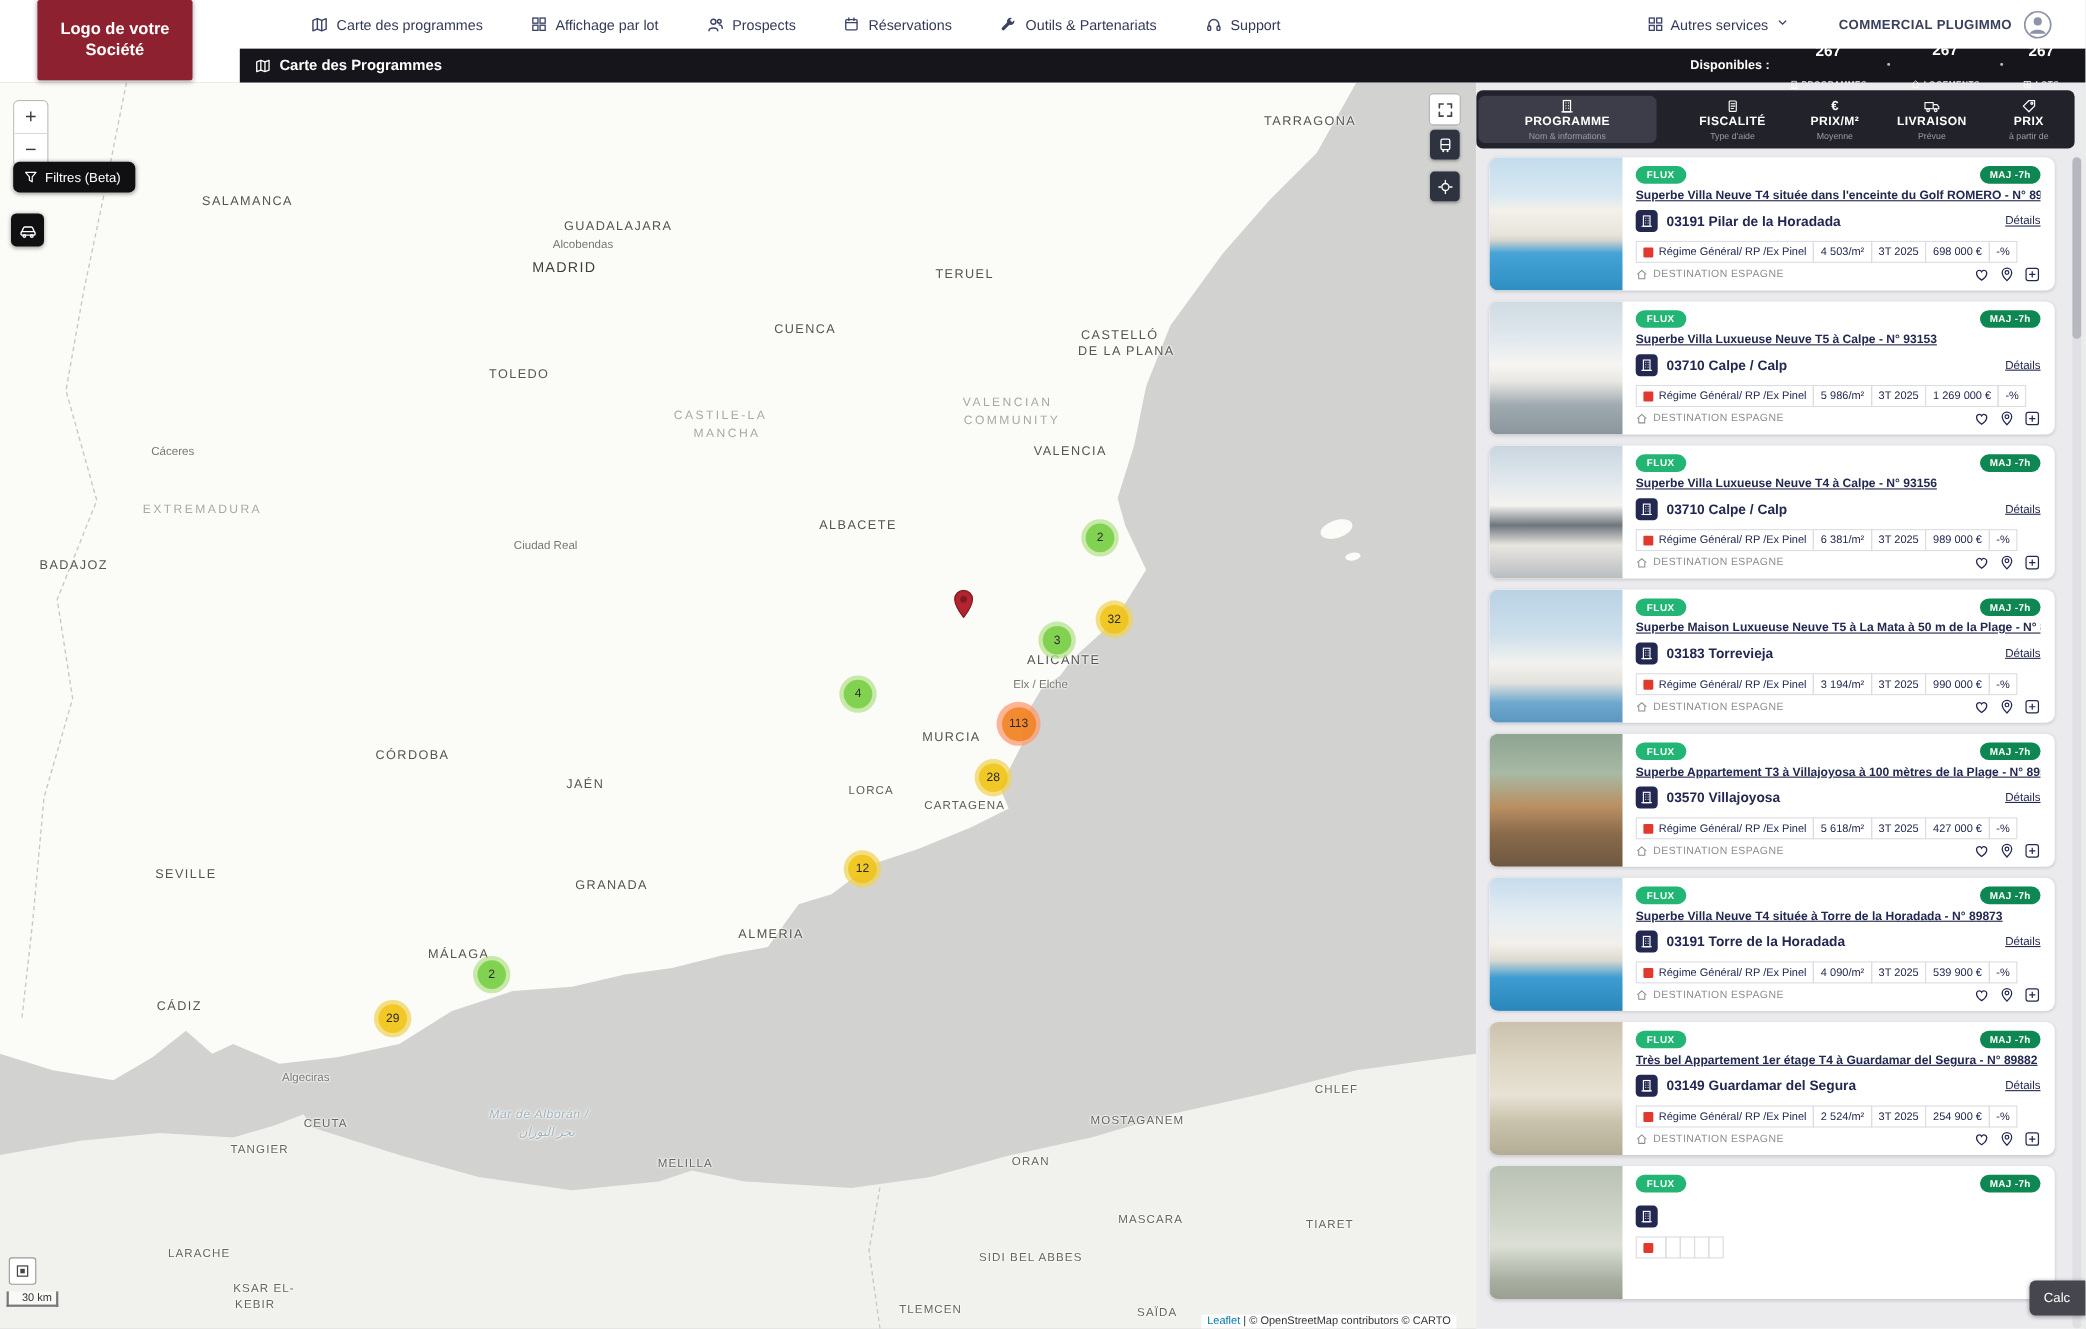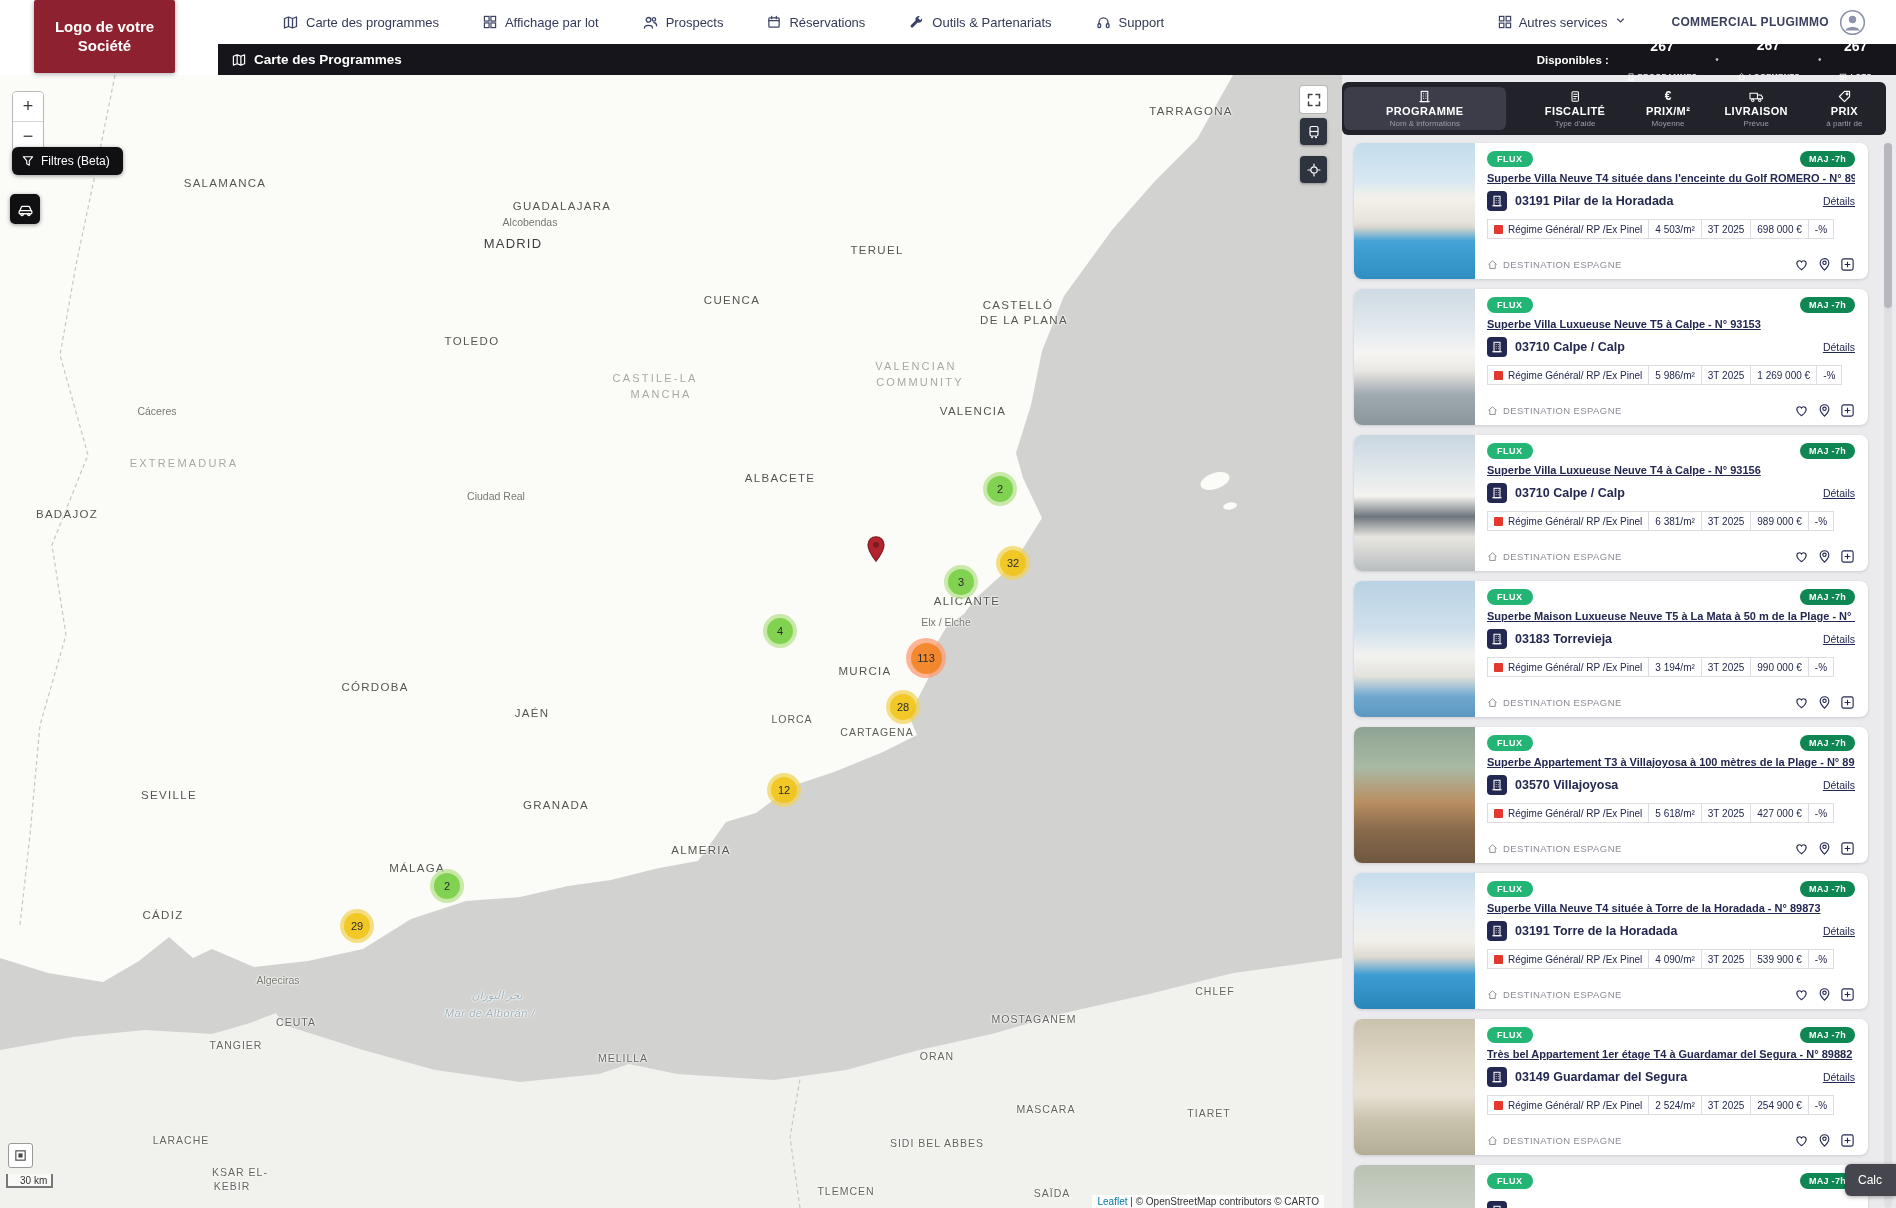--- a/index.html
+++ b/index.html
@@ -115,21 +115,21 @@
   .sort-col.c1{flex:1.65;}
   .sort-col.c2{flex:1.05;padding-left:16px;}
   .sort-col.c3{flex:.85;}
   .sort-col.c4{flex:.95;}
   .sort-col.c5{flex:.85;}
   .sort-col.active{background:#3d3d49;border-radius:6px;margin:5px 2px;}
 
   #card-list{position:absolute;top:68px;left:12px;width:514px;display:flex;
     flex-direction:column;gap:10px;}
   .card{background:#fff;border-radius:8px;box-shadow:0 1px 3px rgba(30,30,50,.16);
-    display:flex;height:136px;flex:none;overflow:hidden;cursor:pointer;}
+    display:flex;height:121px;flex:none;overflow:hidden;cursor:pointer;}
   .card-photo{width:121px;flex:none;background:#ccd;}
   .card:nth-child(1) .card-photo{background:linear-gradient(180deg,#c3dcec 0%,#d8e8f2 28%,#f3f1ea 40%,#e7e4db 58%,#d9d6cd 62%,#45a3d6 72%,#2e8ec2 100%);}
   .card:nth-child(2) .card-photo{background:linear-gradient(180deg,#cfdae2 0%,#e3eaef 30%,#f6f5f2 48%,#e9e7e2 60%,#9fa9b0 78%,#8b959c 100%);}
   .card:nth-child(3) .card-photo{background:linear-gradient(180deg,#c9d6e0 0%,#dfe7ec 25%,#f4f3ef 45%,#6e767d 60%,#e8e6e0 75%,#b9bdc0 100%);}
   .card:nth-child(4) .card-photo{background:linear-gradient(180deg,#b9d2e4 0%,#cfe0ec 35%,#f2f2ef 55%,#e3e2dc 70%,#6fa8cf 85%,#5b97c0 100%);}
   .card:nth-child(5) .card-photo{background:linear-gradient(180deg,#8fa493 0%,#a8b9a4 30%,#b98f62 55%,#8a6b4c 75%,#6f5740 100%);}
   .card:nth-child(6) .card-photo{background:linear-gradient(180deg,#c6dcec 0%,#e6eef3 30%,#f2f0ea 50%,#dcd9d0 62%,#3d9cd2 75%,#2a86ba 100%);}
   .card:nth-child(7) .card-photo{background:linear-gradient(180deg,#cbc2ae 0%,#ddd6c4 30%,#e7e2d4 55%,#c9c2ac 75%,#b4ad96 100%);}
   .card:nth-child(8) .card-photo{background:linear-gradient(180deg,#b9c2b4 0%,#ccd2c6 35%,#dcdfd6 60%,#a9b0a2 85%,#99a092 100%);}
 
@@ -400,21 +400,21 @@
   <span class="map-label lbl-capital" style="left: 701px; top: 775px;">ALMERIA</span>
 
   <span class="map-label lbl-capital" style="left: 417px; top: 793px;">MÁLAGA</span>
 
   <span class="map-label lbl-capital" style="left: 163px; top: 840px;">CÁDIZ</span>
 
   <span class="map-label lbl-town" style="left: 278px; top: 905px;">Algeciras</span>
 
   <span class="map-label lbl-sea" style="left: 490px; top: 938px;">Mar de Alborán /</span>
 
-  <span class="map-label lbl-sea" style="left: 497px; top: 920px;">بحر البوران</span>
+  <span class="map-label lbl-sea" style="left: 497px; top: 954px;">بحر البوران</span>
 
   <span class="map-label lbl-foreign" style="left: 296px; top: 947px;">CEUTA</span>
 
   <span class="map-label lbl-foreign" style="left: 236px; top: 970px;">TANGIER</span>
 
   <span class="map-label lbl-foreign" style="left: 181px; top: 1065px;">LARACHE</span>
 
   <span class="map-label lbl-foreign" style="left: 240px; top: 1097px;">KSAR EL-</span>
 
   <span class="map-label lbl-foreign" style="left: 232px; top: 1111px;">KEBIR</span>

